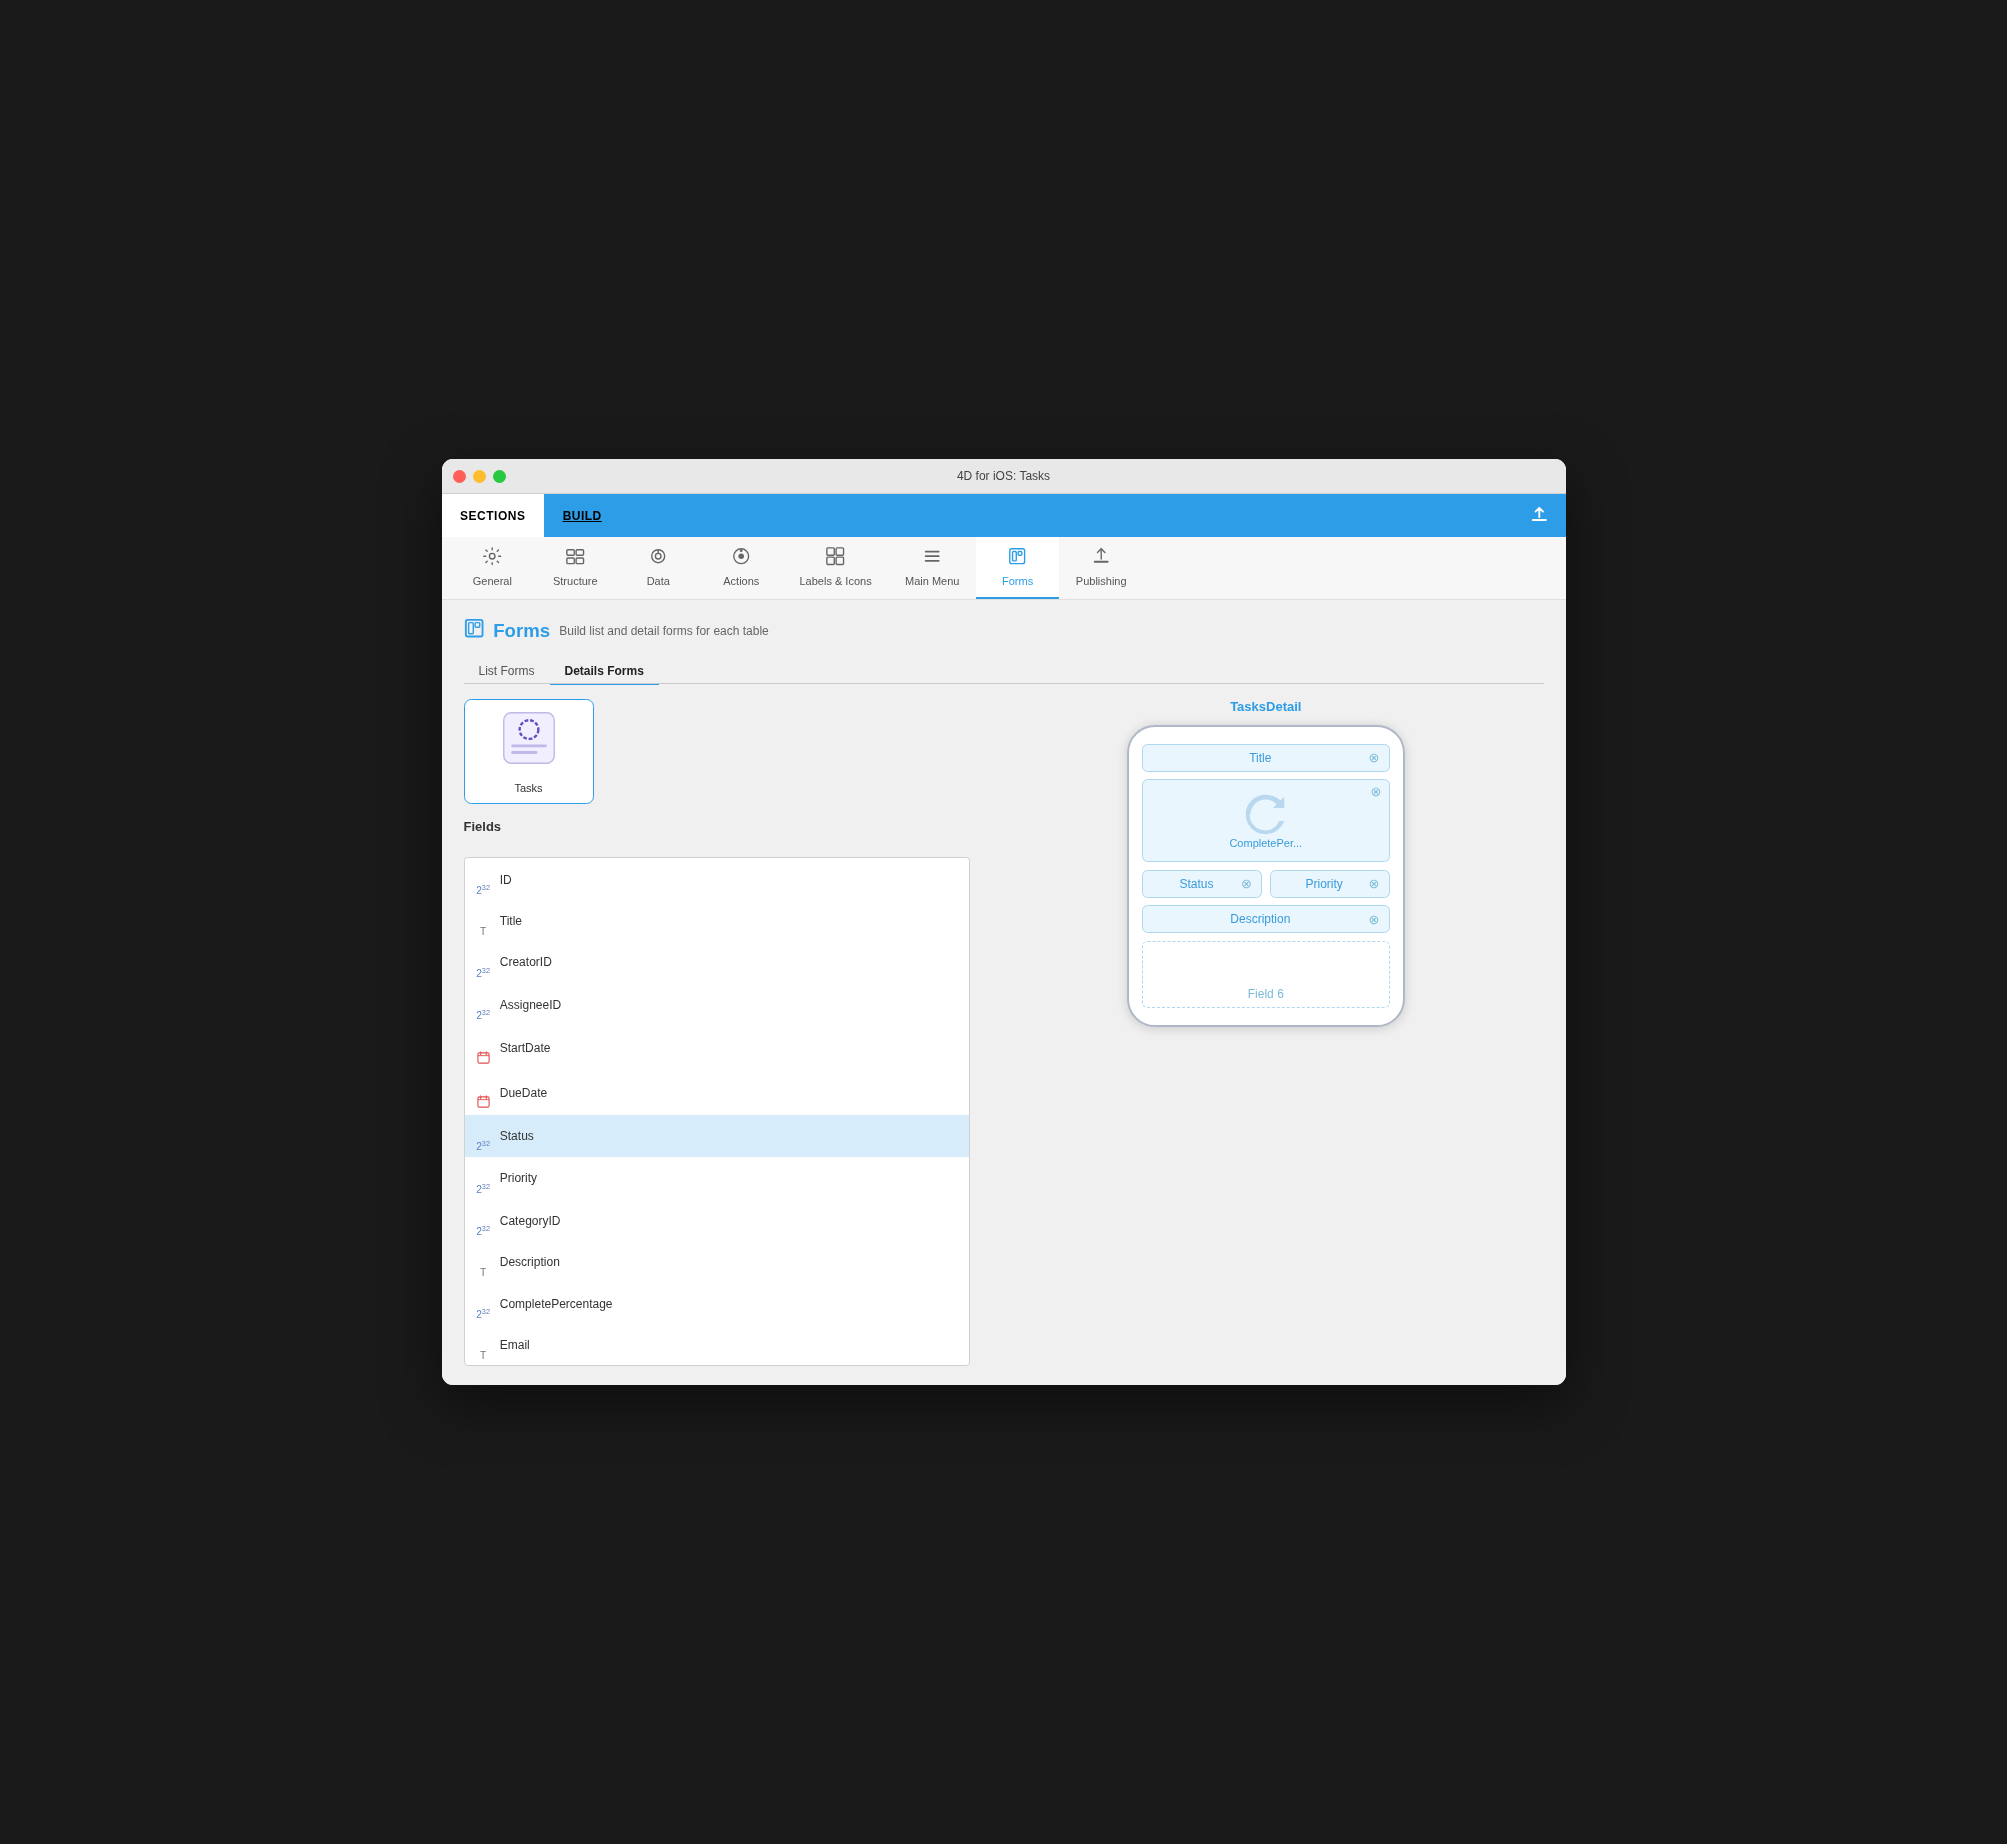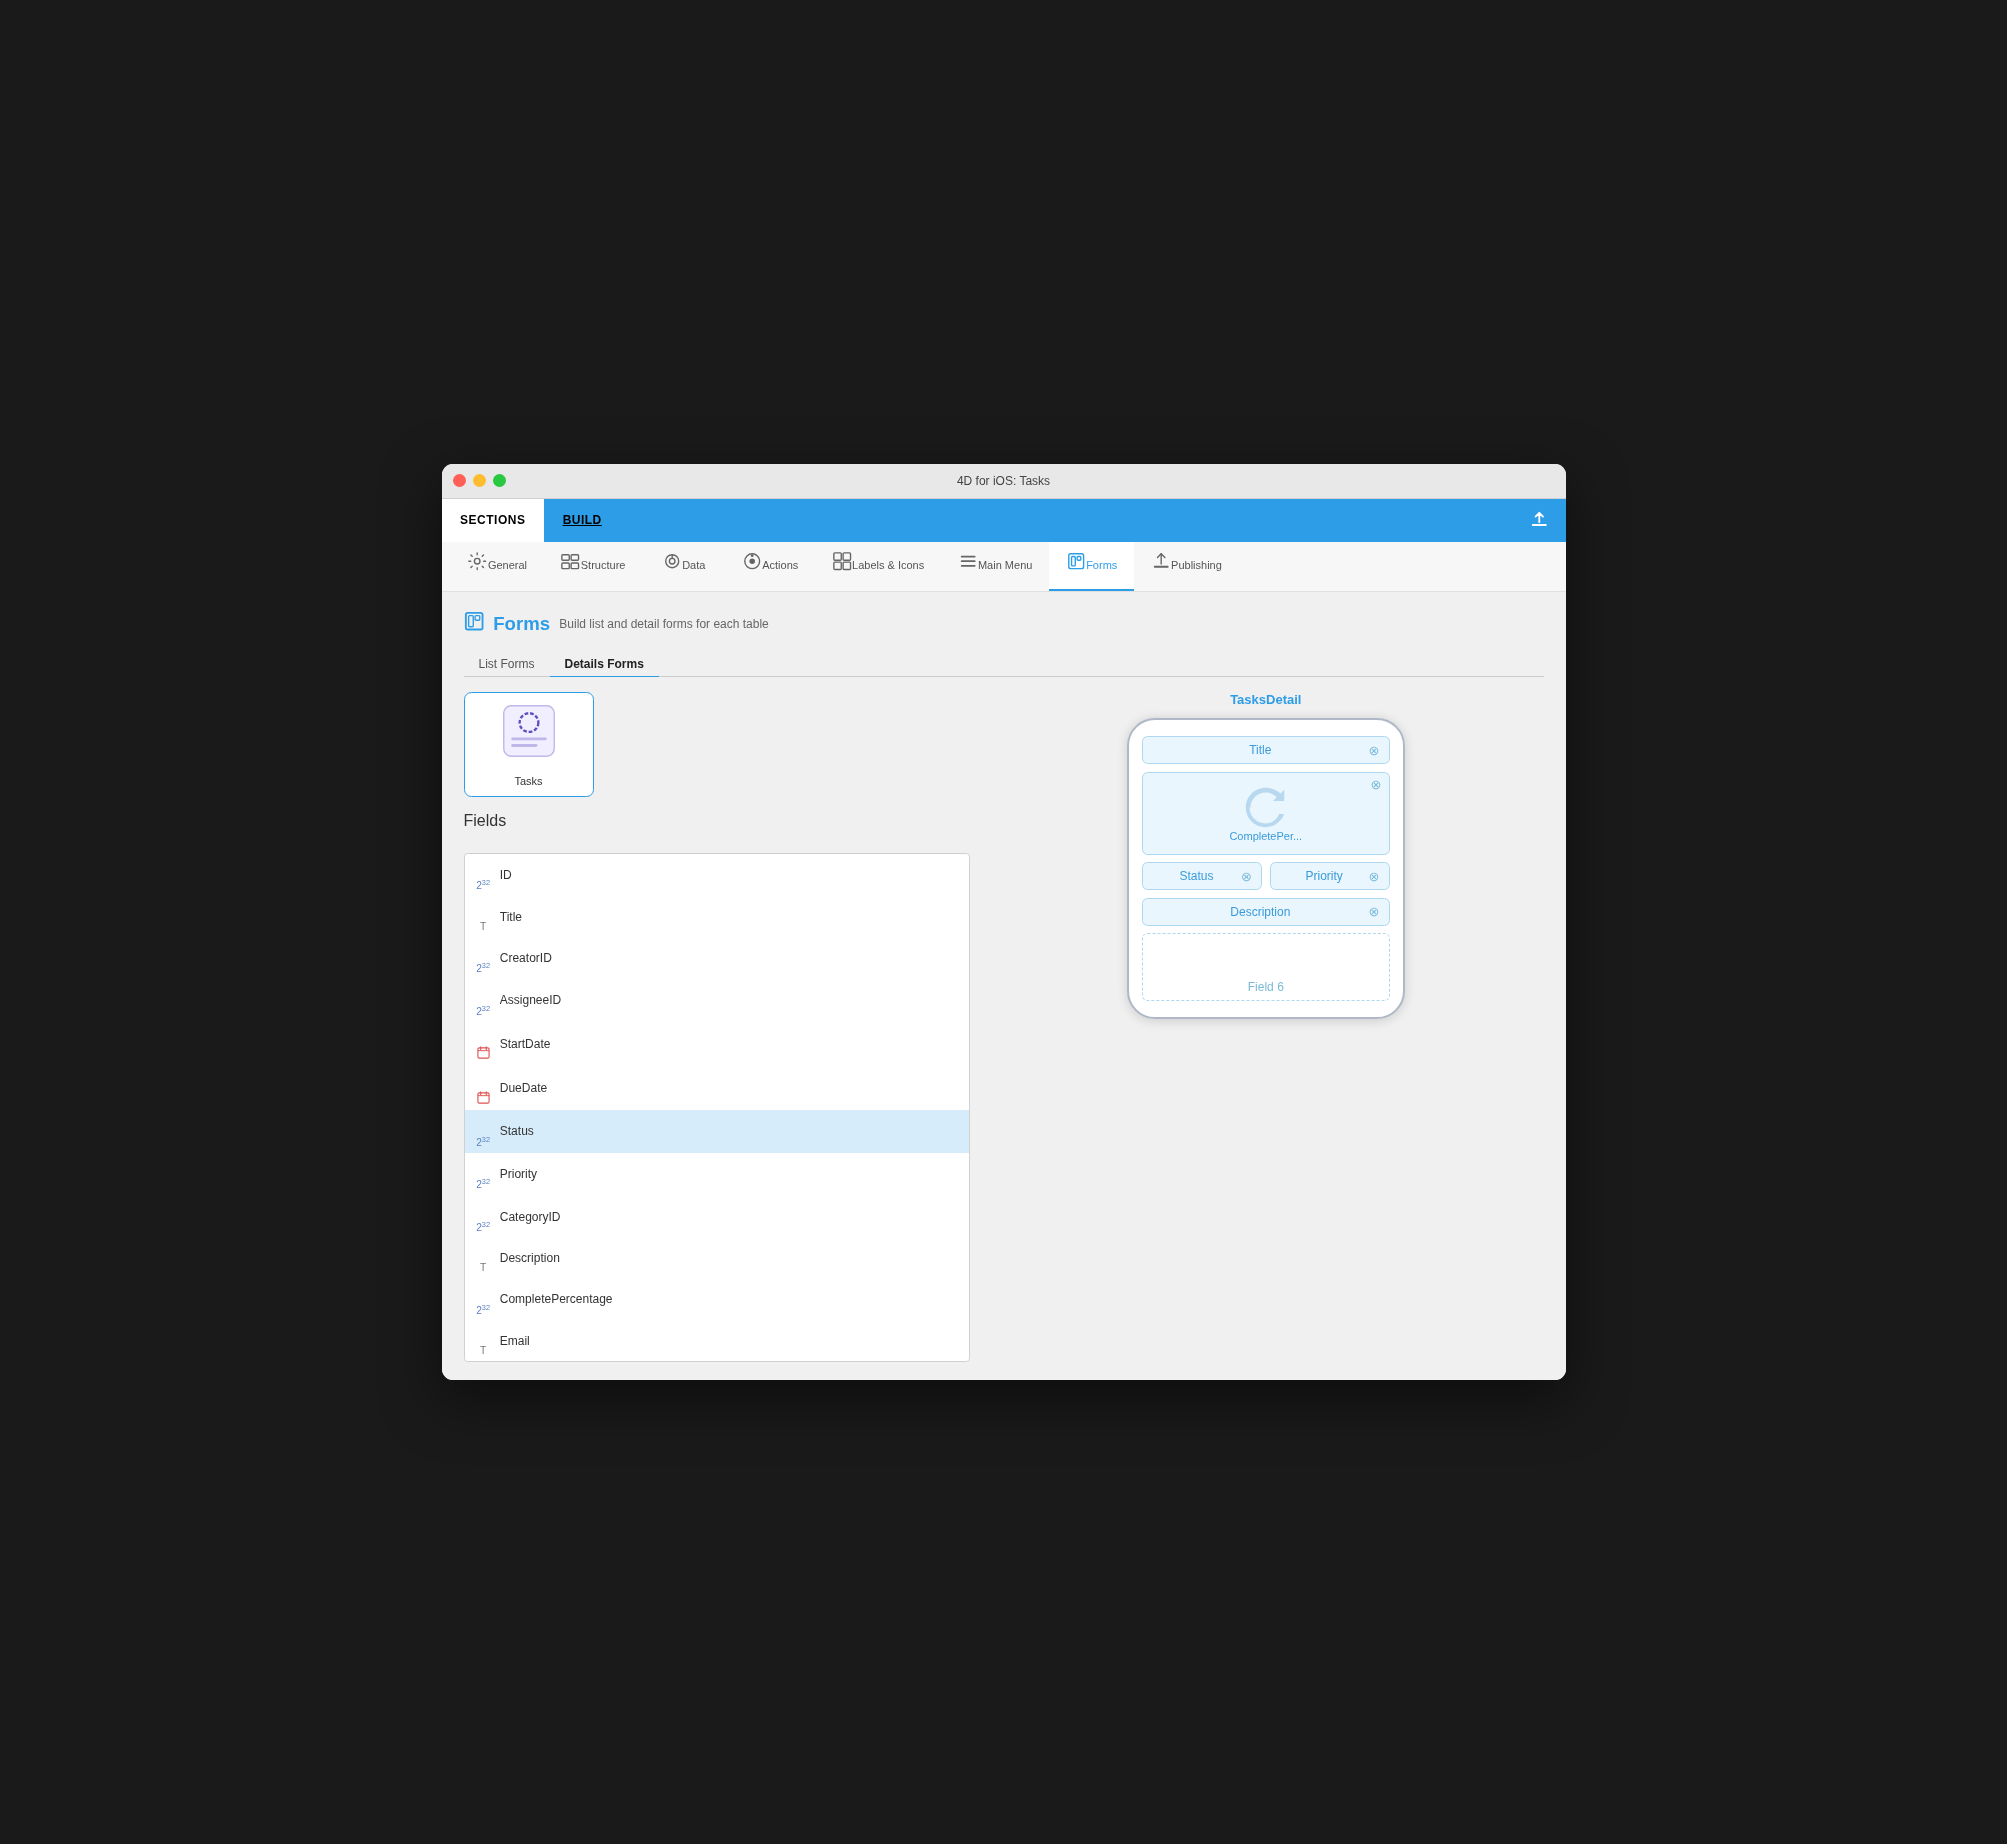--- a/index.html
+++ b/index.html
@@ -92,21 +92,21 @@
     }
     
     .sections-bar {
       background: #f7f7f7;
       border-bottom: 0.9px solid #e0e0e0;
       display: flex;
       padding: 0 9.3px;
     }
     .section-item {
       display: flex;
-      flex-direction: row;
+      flex-direction: column;
       align-items: center;
       justify-content: center;
       padding: 9.3px 16.7px;
       cursor: pointer;
       border-bottom: 2.8px solid transparent;
       min-width: 83px;
     }
     .section-item.active {
       border-bottom: 2.8px solid #2d9de8;
       background: #fff;
@@ -198,22 +198,22 @@
       font-size: 45px;
       color: #5b4fbe;
       margin-bottom: 3.7px;
     }
     .form-card-label {
       font-size: 11px;
       color: #333;
     }
     
     .fields-label {
-      font-size: 16px;
-      font-weight: 400;
+      font-size: 13px;
+      font-weight: 700;
       color: #333;
       margin-bottom: 23px;
     }
     .fields-list {
       background: #fff;
       border: 0.9px solid #d0d0d0;
       border-radius: 3.7px;
       overflow: hidden;
       width: 100%;
     }

